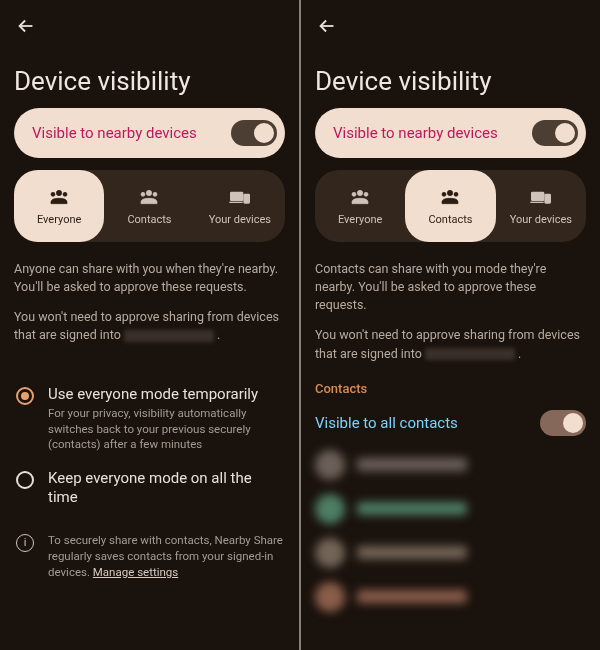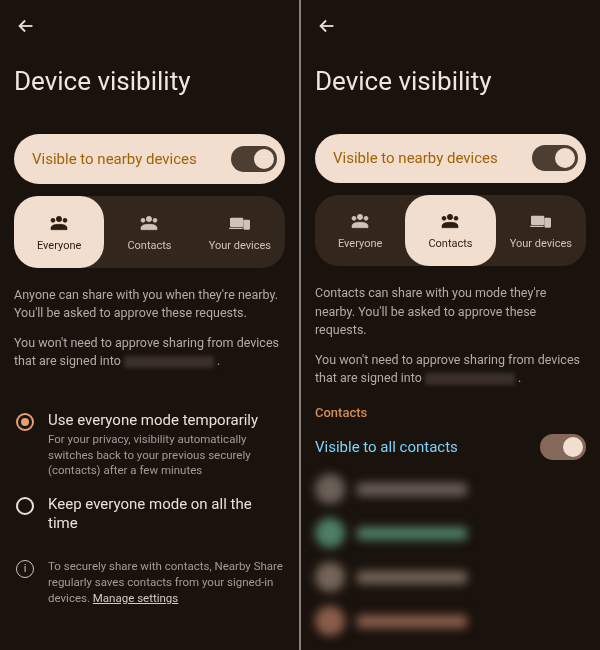--- a/index.html
+++ b/index.html
@@ -26,35 +26,35 @@
     width: 24px; height: 24px;
     display: flex; align-items: center; justify-content: center;
     margin-bottom: 28px;
     cursor: pointer;
   }
   .back svg { stroke: #e5dfd9; }
   h1.title {
     font-size: 26px;
     font-weight: 400;
     color: #eee6df;
-    margin-bottom: 38px;
+    margin-bottom: 12px;
   }
   
   .pill {
     background: #f2decf;
     border-radius: 26px;
     height: 50px;
     display: flex;
     align-items: center;
     justify-content: space-between;
     padding: 0 8px 0 18px;
     margin-bottom: 12px;
   }
   .pill .label {
-    color: #a16207;
+    color: #be185d;
     font-size: 15px;
   }
   .toggle {
     width: 46px; height: 26px;
     background: #3d312a;
     border-radius: 14px;
     position: relative;
     cursor: pointer;
   }
   .toggle.on { background: #4d3e33; }

